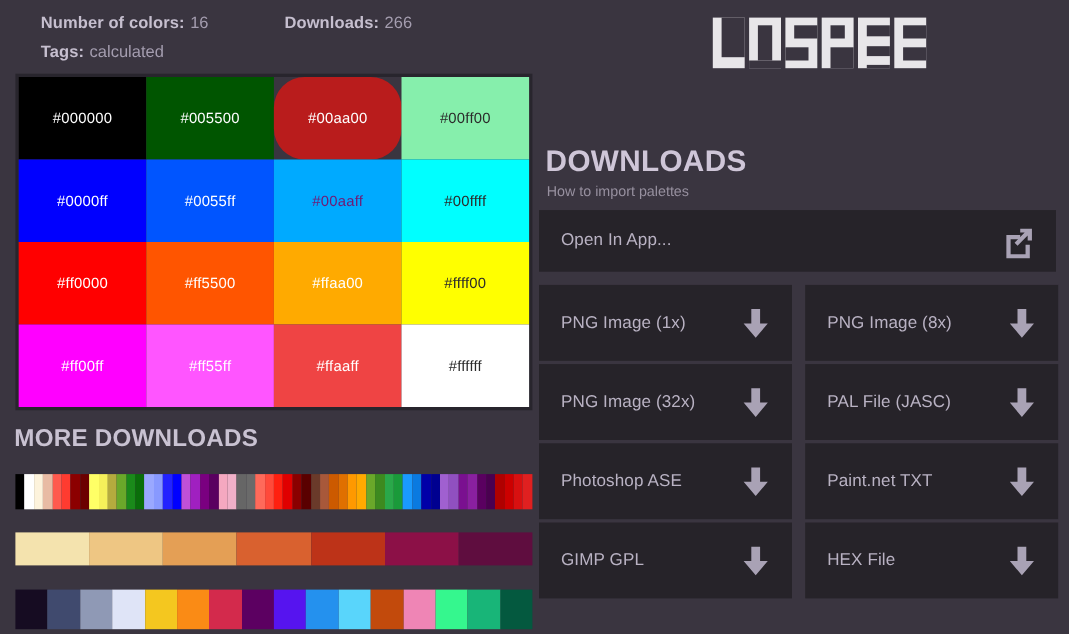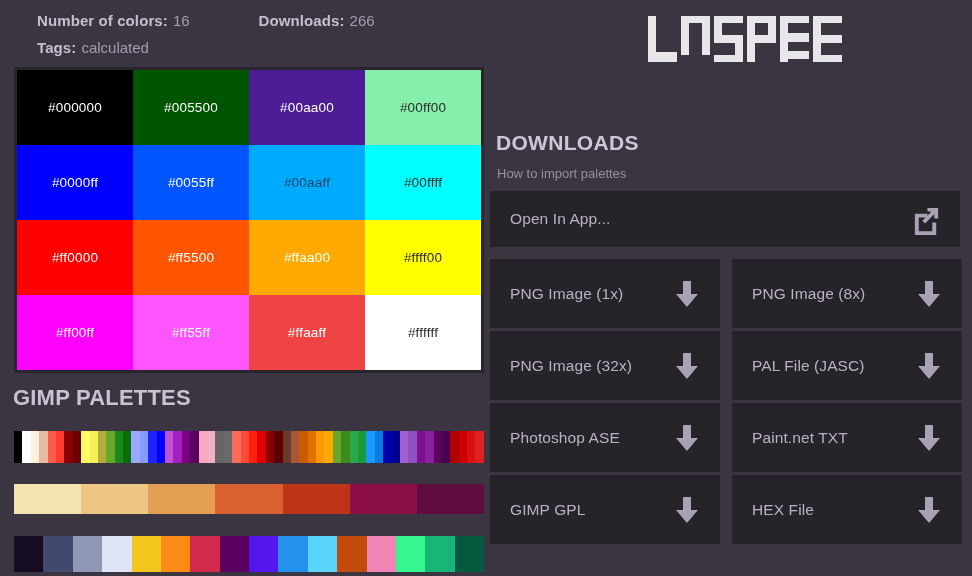--- a/index.html
+++ b/index.html
@@ -41,21 +41,21 @@
   }
   .strip { position: absolute; left: 14px; width: 470px; display: flex; }
   .strip-1 { top: 431px; height: 32px; }
   .strip-2 { top: 484px; height: 30px; }
   .strip-3 { top: 536px; height: 36px; }
   .strip div { height: 100%; }
 
   
   .dl-title {
     position: absolute; left: 496px; top: 131px;
-    font-size: 21px; font-weight: bold; color: #cfc6d8; letter-spacing: .3px;
+    font-size: 27px; font-weight: bold; color: #cfc6d8; letter-spacing: .3px;
   }
   .dl-sub {
     position: absolute; left: 497px; top: 166px;
     font-size: 13px; color: #97909f;
   }
   .btn {
     position: absolute;
     background: #262329;
     display: flex; align-items: center;
     padding: 0 18px 0 20px;
@@ -122,34 +122,34 @@
       </div>
     </div>
 
   <div class="palette-grid" id="palette-grid">
       <div class="swatch" style="background: rgb(0, 0, 0);">
         <span style="color: rgb(255, 255, 255);">#000000</span>
       </div>
       <div class="swatch" style="background: rgb(0, 85, 0);">
         <span style="color: rgb(255, 255, 255);">#005500</span>
       </div>
-      <div class="swatch" style="background: #4c1d95;">
+      <div class="swatch" style="background: #b91c1c; border-radius: 28px;">
         <span style="color: rgb(255, 255, 255);">#00aa00</span>
       </div>
       <div class="swatch" style="background: #86efac;">
         <span style="color: rgb(43, 43, 43);">#00ff00</span>
       </div>
       <div class="swatch" style="background: rgb(0, 0, 255);">
         <span style="color: rgb(255, 255, 255);">#0000ff</span>
       </div>
       <div class="swatch" style="background: rgb(0, 85, 255);">
         <span style="color: rgb(255, 255, 255);">#0055ff</span>
       </div>
       <div class="swatch" style="background: rgb(0, 170, 255);">
-        <span style="color: #0c4a6e;">#00aaff</span>
+        <span style="color: #701a75;">#00aaff</span>
       </div>
       <div class="swatch" style="background: rgb(0, 255, 255);">
         <span style="color: rgb(43, 43, 43);">#00ffff</span>
       </div>
       <div class="swatch" style="background: rgb(255, 0, 0);">
         <span style="color: rgb(255, 255, 255);">#ff0000</span>
       </div>
       <div class="swatch" style="background: rgb(255, 85, 0);">
         <span style="color: rgb(255, 255, 255);">#ff5500</span>
       </div>
@@ -166,21 +166,21 @@
         <span style="color: rgb(255, 255, 255);">#ff55ff</span>
       </div>
       <div class="swatch" style="background: #ef4444;">
         <span style="color: rgb(255, 255, 255);">#ffaaff</span>
       </div>
       <div class="swatch" style="background: rgb(255, 255, 255);">
         <span style="color: rgb(43, 43, 43);">#ffffff</span>
       </div>
     </div>
 
-  <div class="more-title">GIMP PALETTES</div>
+  <div class="more-title">MORE DOWNLOADS</div>
   <div class="strip strip-1" id="strip-0">
       <div style="background: rgb(0, 0, 0); flex: 1 1 0px;"></div>
       <div style="background: rgb(255, 255, 255); flex: 1 1 0px;"></div>
       <div style="background: rgb(253, 243, 220); flex: 1 1 0px;"></div>
       <div style="background: rgb(232, 187, 164); flex: 1 1 0px;"></div>
       <div style="background: rgb(255, 90, 78); flex: 1 1 0px;"></div>
       <div style="background: rgb(255, 59, 48); flex: 1 1 0px;"></div>
       <div style="background: rgb(140, 0, 0); flex: 1 1 0px;"></div>
       <div style="background: rgb(107, 0, 0); flex: 1 1 0px;"></div>
       <div style="background: rgb(255, 255, 102); flex: 1 1 0px;"></div>

